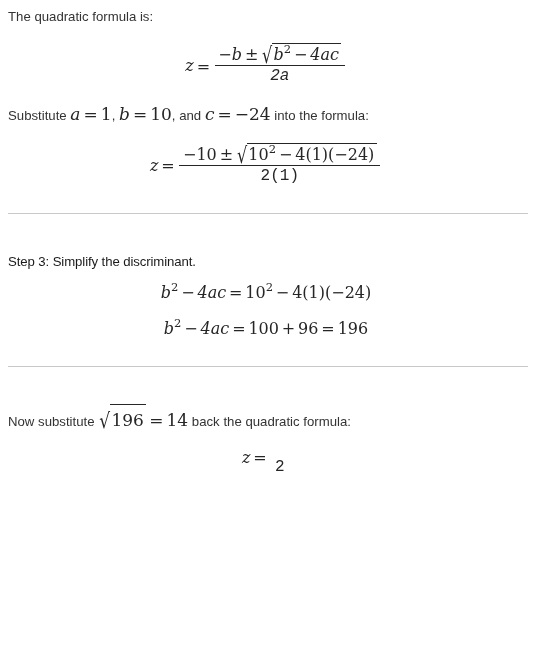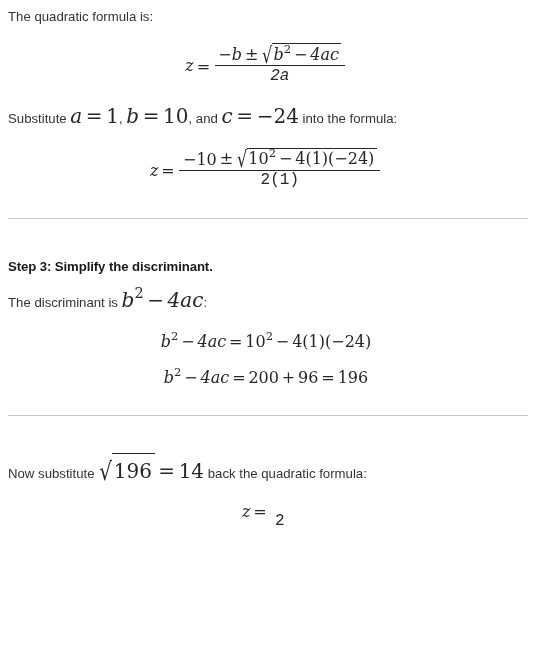--- a/index.html
+++ b/index.html
@@ -23,21 +23,21 @@
   .para {
     font-size: 13.2px;
     line-height: 1.55;
     color: #333333;
     margin: 0;
     padding: 7px 0 6px 0;
     white-space: nowrap;
   }
   .step-head {
     font-size: 13.2px;
-    font-weight: bold;
+    font-weight: normal;
     color: #1a1a1a;
     margin: 0;
     padding: 10px 0 4px 0;
     letter-spacing: -0.1px;
   }
   .divider {
     border: 0;
     border-top: 1px solid #c9c9c9;
     margin: 0;
     width: 520px;
@@ -48,21 +48,21 @@
   
   .math {
     font-family: "DejaVu Serif", "Liberation Serif", serif;
     color: #262626;
   }
   .mi { font-style: italic; }
   .mn { font-style: normal; }
   .mo { font-style: normal; padding: 0 0.18em; }
 
   .math-inline {
-    font-size: 20px;
+    font-size: 17px;
     display: inline-block;
     vertical-align: baseline;
   }
   .math-display {
     font-size: 16px;
     text-align: center;
     padding: 10px 0 8px 0;
     line-height: 1.1;
   }
   .math-display .mrow {
@@ -146,34 +146,30 @@
       <span class="mi">z</span><span class="mo">=</span><span class="frac"><span class="num"><span class="mn">−</span><span class="mn">10</span><span class="mo">±</span><span class="sqrt"><span class="radical">√</span><span class="radicand"><span class="mn">10</span><sup class="sup">2</sup><span class="mo">−</span><span class="mn">4</span><span class="mn">(</span><span class="mn">1</span><span class="mn">)</span><span class="mn">(</span><span class="mn">−24</span><span class="mn">)</span></span></span></span><span class="den"><span class="mn">2</span><span class="mn">(</span><span class="mn">1</span><span class="mn">)</span></span></span>
     </span>
   </div>
 
   <div class="spacer-md"></div>
   <hr class="divider">
   <div class="spacer-lg"></div>
 
   <h3 class="step-head">Step 3: Simplify the discriminant.</h3>
 
-  <p class="para">
-    <span>The discriminant is</span>
-    <span class="math math-inline"><span class="mi">b</span><sup class="sup">2</sup><span class="mo">−</span><span class="mi">4ac</span></span><span>:</span>
-  </p>
 
   <div class="math-display math">
     <span class="mrow">
       <span class="mi">b</span><sup class="sup">2</sup><span class="mo">−</span><span class="mi">4ac</span><span class="mo">=</span><span class="mn">10</span><sup class="sup">2</sup><span class="mo">−</span><span class="mn">4</span><span class="mn">(</span><span class="mn">1</span><span class="mn">)</span><span class="mn">(</span><span class="mn">−24</span><span class="mn">)</span>
     </span>
   </div>
 
   <div class="math-display math">
     <span class="mrow">
-      <span class="mi">b</span><sup class="sup">2</sup><span class="mo">−</span><span class="mi">4ac</span><span class="mo">=</span><span class="mn">200</span><span class="mo">+</span><span class="mn">96</span><span class="mo">=</span><span class="mn">196</span>
+      <span class="mi">b</span><sup class="sup">2</sup><span class="mo">−</span><span class="mi">4ac</span><span class="mo">=</span><span class="mn">100</span><span class="mo">+</span><span class="mn">96</span><span class="mo">=</span><span class="mn">196</span>
     </span>
   </div>
 
   <div class="spacer-md"></div>
   <hr class="divider">
   <div class="spacer-lg"></div>
 
 
   <p class="para">
     <span>Now substitute</span>

